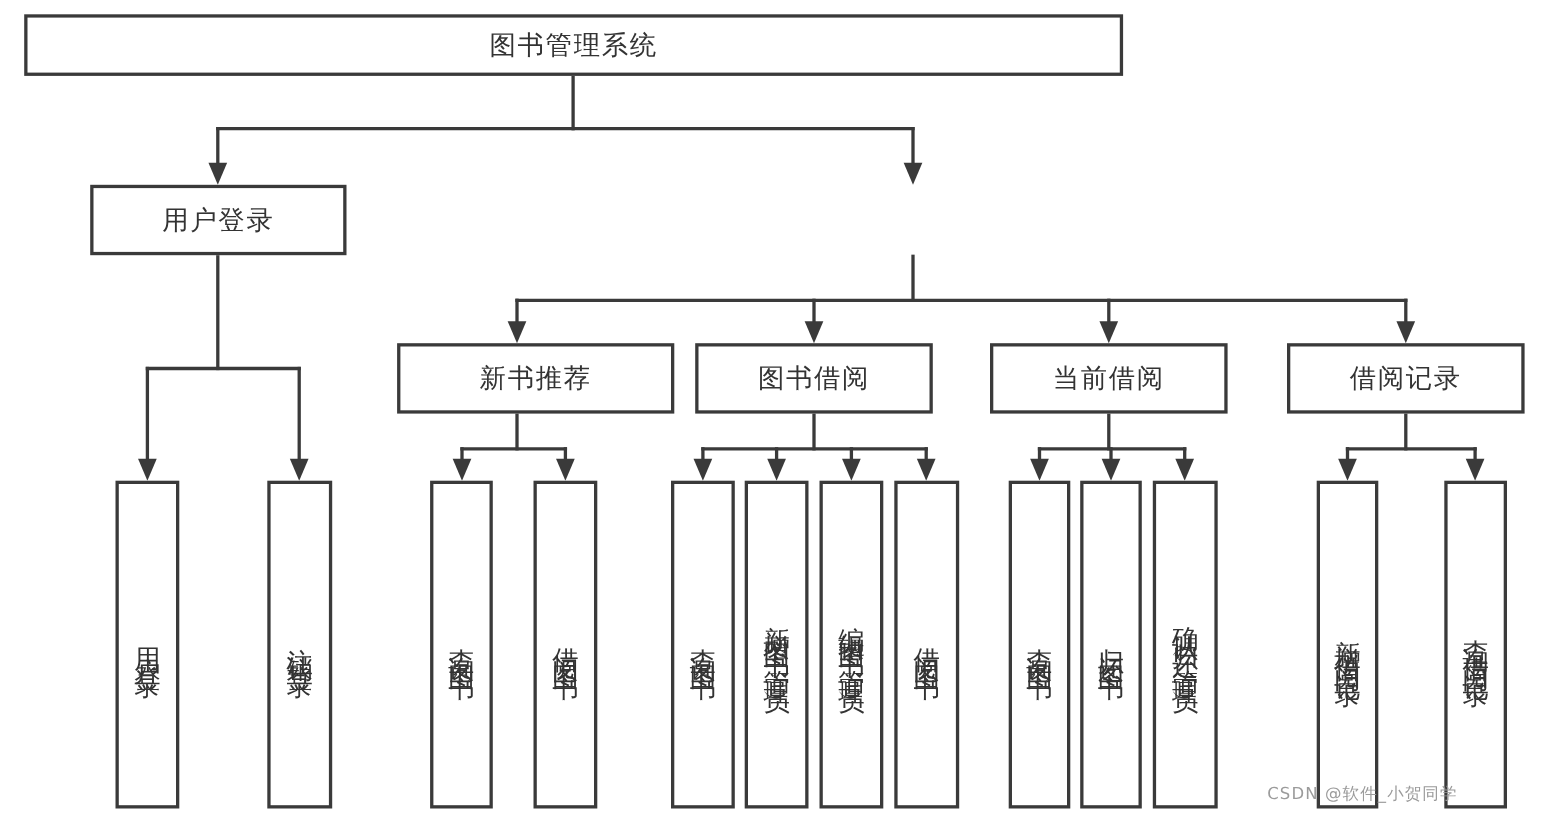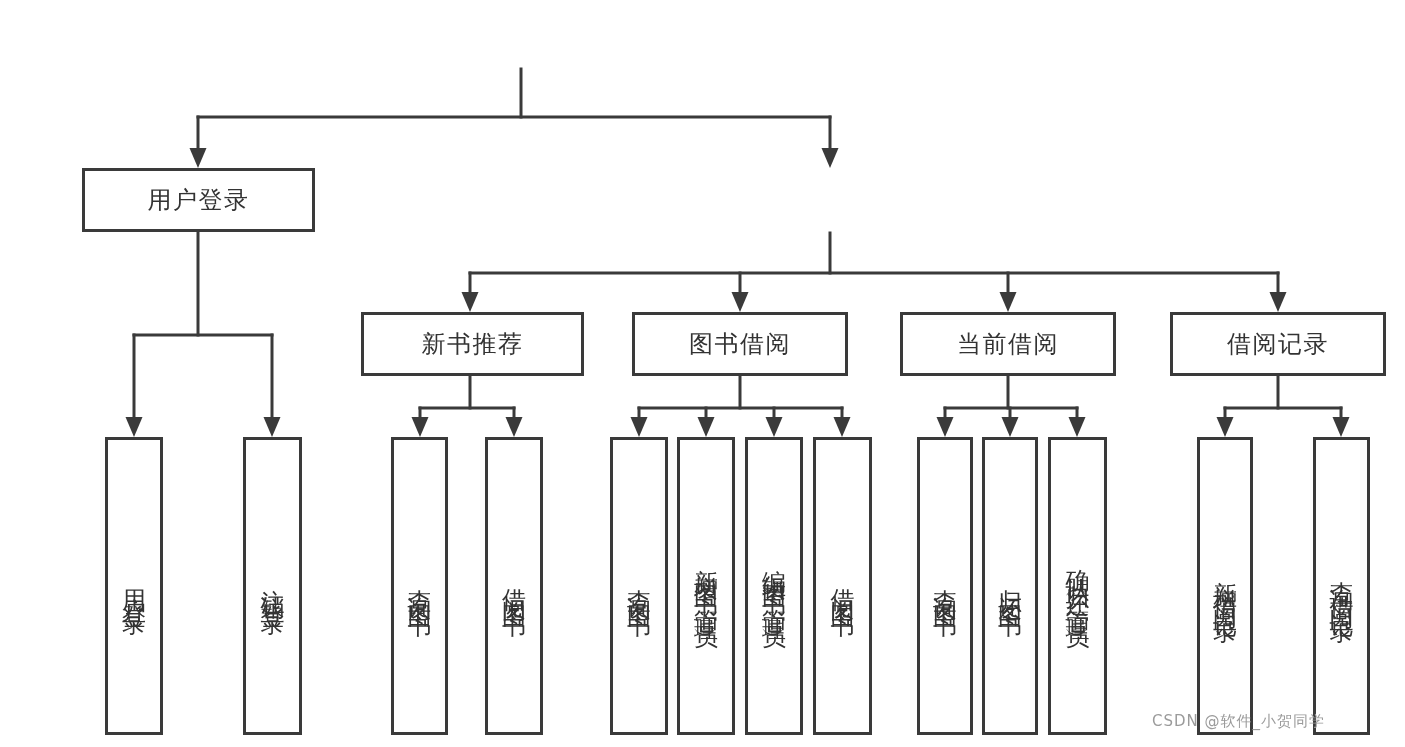--- a/index.html
+++ b/index.html
@@ -124,24 +124,25 @@
       <polygon points="765.5,417 782.5,417 774,437"></polygon>
       <polygon points="833.5,417 850.5,417 842,437"></polygon>
       <polygon points="936.5,417 953.5,417 945,437"></polygon>
       <polygon points="1001.5,417 1018.5,417 1010,437"></polygon>
       <polygon points="1068.5,417 1085.5,417 1077,437"></polygon>
       <polygon points="1216.5,417 1233.5,417 1225,437"></polygon>
       <polygon points="1332.5,417 1349.5,417 1341,437"></polygon>
     </g>
   </svg>
 
+  <div class="node" style="left:22px; top:13px; width:999px; height:56px;">图书管理系统</div>
 
   <div class="node" style="left:82px; top:168px; width:233px; height:64px;">用户登录</div>
 
-  <div class="node" style="left:361px; top:312px; width:223px; height:64px;">新书推荐</div>
+  <div class="node" style="left:361px; top:312px; width:252px; height:64px;">新书推荐</div>
   <div class="node" style="left:632px; top:312px; width:216px; height:64px;">图书借阅</div>
   <div class="node" style="left:900px; top:312px; width:216px; height:64px;">当前借阅</div>
   <div class="node" style="left:1170px; top:312px; width:216px; height:64px;">借阅记录</div>
 
   <div class="node vertical" style="left:105px; top:437px; width:58px; height:298px;">用户登录</div>
   <div class="node vertical" style="left:243px; top:437px; width:59px; height:298px;">注销登录</div>
 
   <div class="node vertical" style="left:391px; top:437px; width:57px; height:298px;">查询图书</div>
   <div class="node vertical" style="left:485px; top:437px; width:58px; height:298px;">借阅图书</div>
 

